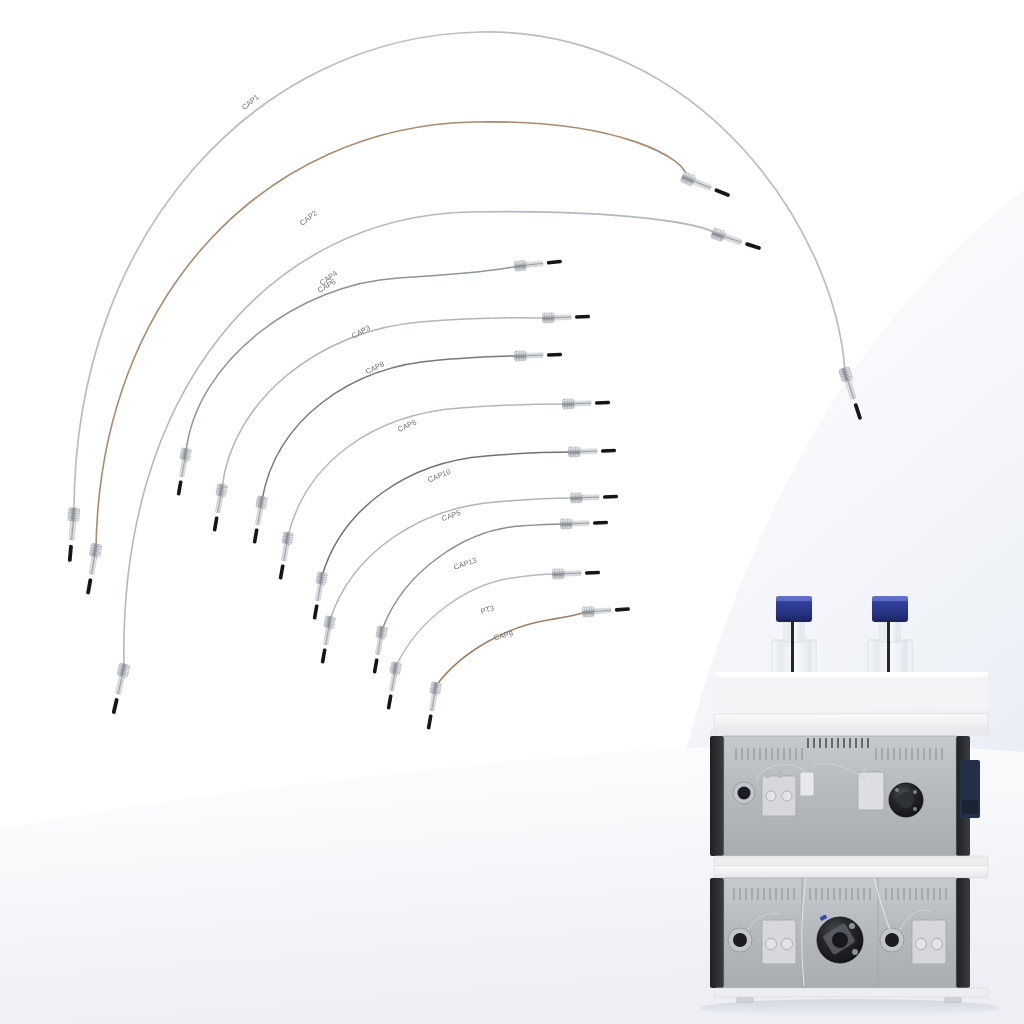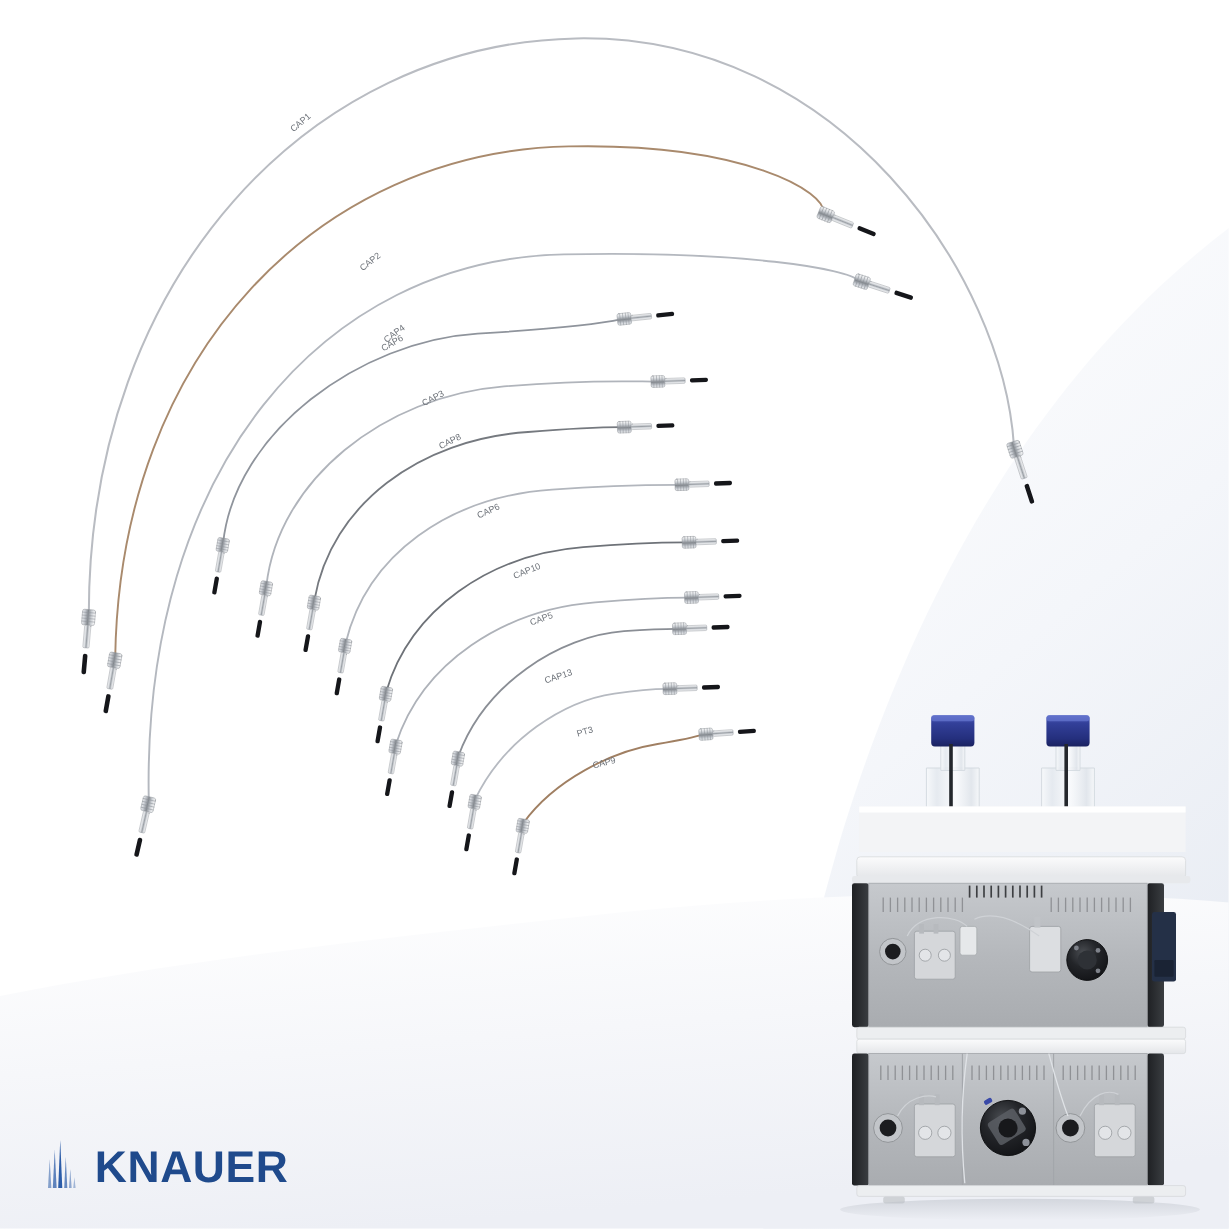--- a/index.html
+++ b/index.html
@@ -606,27 +606,14 @@
         <rect x="944" y="997" width="18" height="6" rx="2" fill="#cfd2d6"></rect>
 
         <path d="M806,878 C802,906 800,944 804,986" stroke="#dfe2e6" stroke-width="1.1" fill="none"></path>
         <path d="M874,878 C880,900 886,920 890,930" stroke="#dfe2e6" stroke-width="1.1" fill="none"></path>
       </g>
 
       <ellipse cx="850" cy="1008" rx="150" ry="9" fill="url(#shadowG)"></ellipse>
     </g>
   </svg>
 
-  <div class="brand">
-    <svg class="brand-mark" viewBox="0 0 30 42">
-      <g fill="#2b5ca8">
-        <path d="M2,42 L3.4,18 L4.8,42 Z" opacity="0.55"></path>
-        <path d="M6,42 L7.6,10 L9.2,42 Z" opacity="0.75"></path>
-        <path d="M10.5,42 L12.2,2 L13.9,42 Z"></path>
-        <path d="M15.5,42 L16.8,16 L18.1,42 Z" opacity="0.7"></path>
-        <path d="M19.5,42 L20.6,26 L21.7,42 Z" opacity="0.5"></path>
-        <path d="M23,42 L24,33 L25,42 Z" opacity="0.4"></path>
-      </g>
-    </svg>
-    <div class="brand-word">KNAUER</div>
-  </div>
 
 </div>
 
 </body></html>

